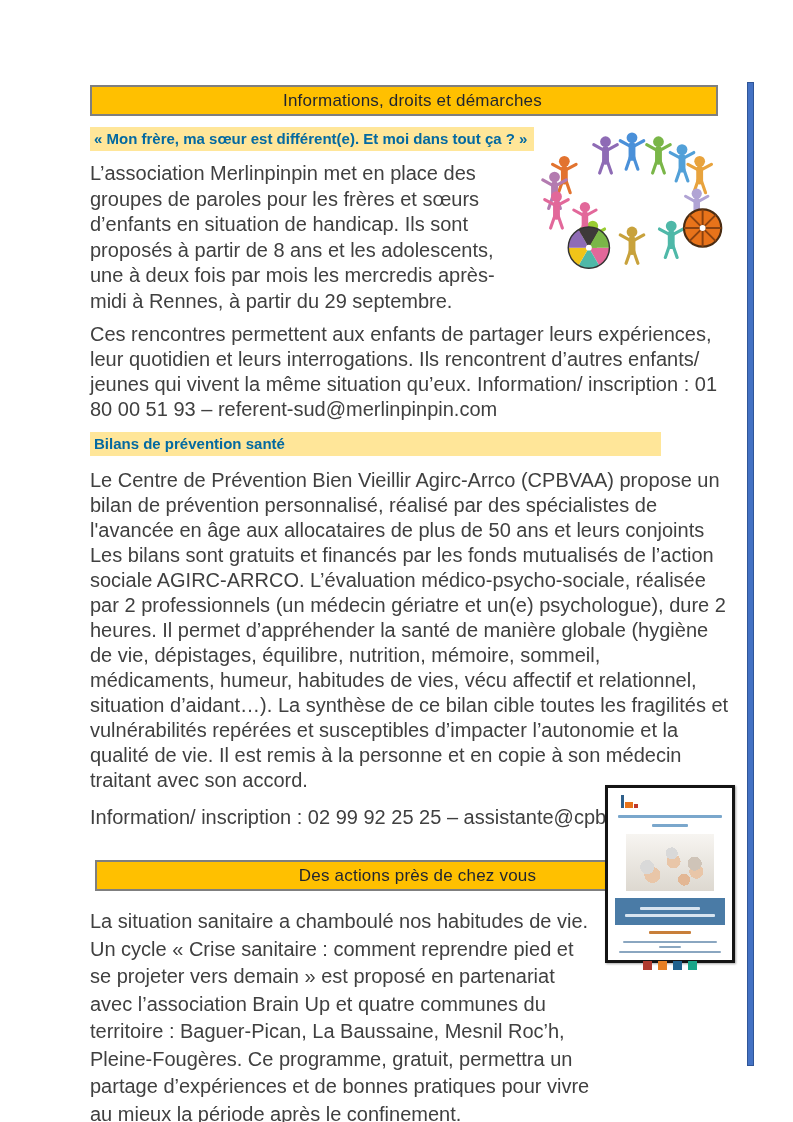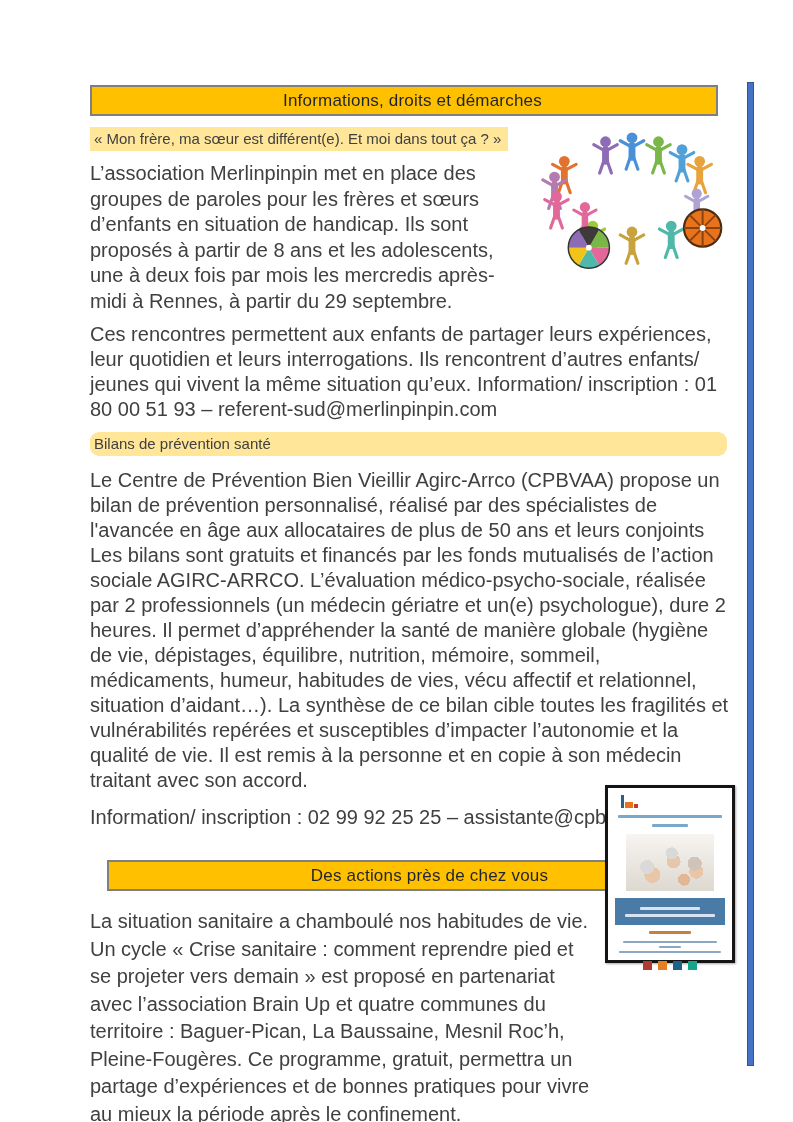--- a/index.html
+++ b/index.html
@@ -27,29 +27,30 @@
   .header-band {
     width:628px; height:31px;
     background:#FFC000;
     border:2px solid #7F7F7F;
     display:flex; align-items:center; justify-content:center;
     font-size:17px;
     color:#1F2430;
     letter-spacing:0.2px;
     padding-left:17px;
   }
-  .header-band.second { margin-top:30px; margin-left:17px; }
+  .header-band.second { margin-top:30px; margin-left:5px; }
   .highlight {
     background:#FFE699;
-    color:#404040;
+    color:#0369a1;
     font-size:15px;
     padding:3px 7px 4px 4px;
+    font-weight:bold;
   }
   .highlight.inline { display:inline-block; margin-top:11px; }
-  .highlight.block  { display:block; width:637px; margin-top:10px;border-radius:9px; }
+  .highlight.block  { display:block; width:571px; margin-top:10px; }
   .para {
     font-size:20px;
     line-height:25px;
     color:#404040;
   }
   .para.first { width:430px; margin-top:10px; line-height:25.5px; }
   .para.p2 { margin-top:8px; width:639px; }
   .para.p3 { margin-top:12px; width:639px; }
   .para.info { margin-top:12px; width:639px; }
   .para.p4 { width:508px; margin-top:17px; line-height:27.5px; }

